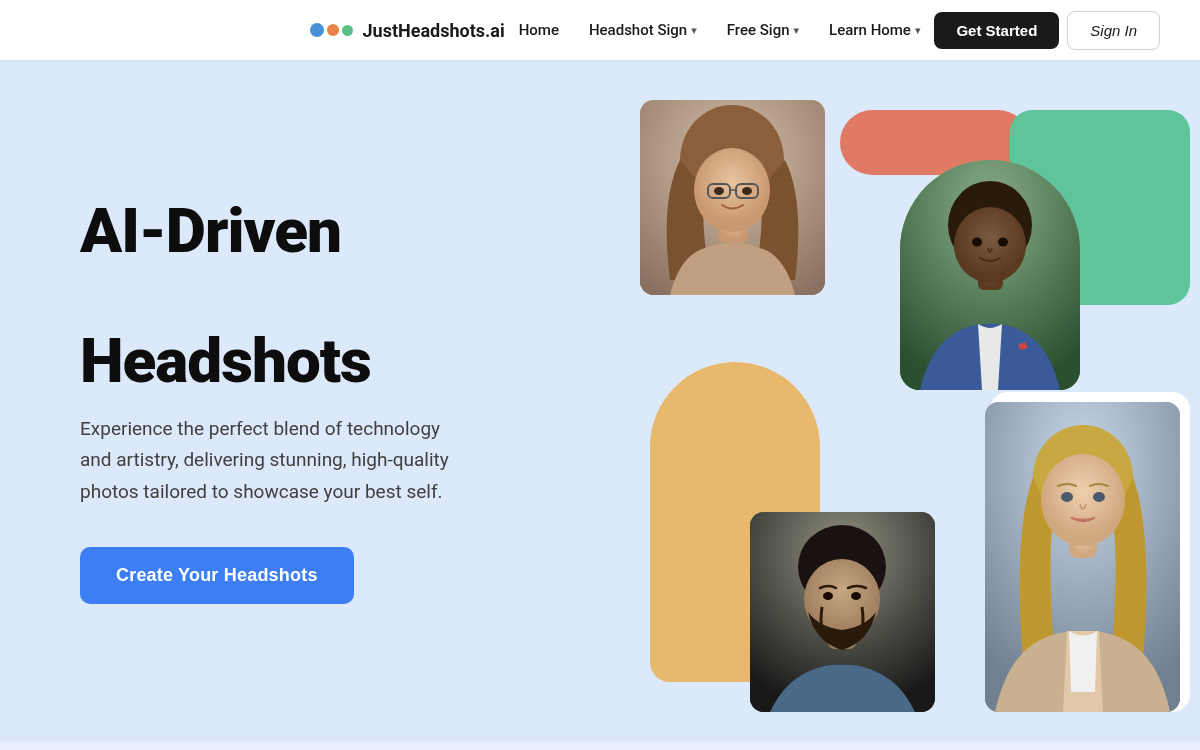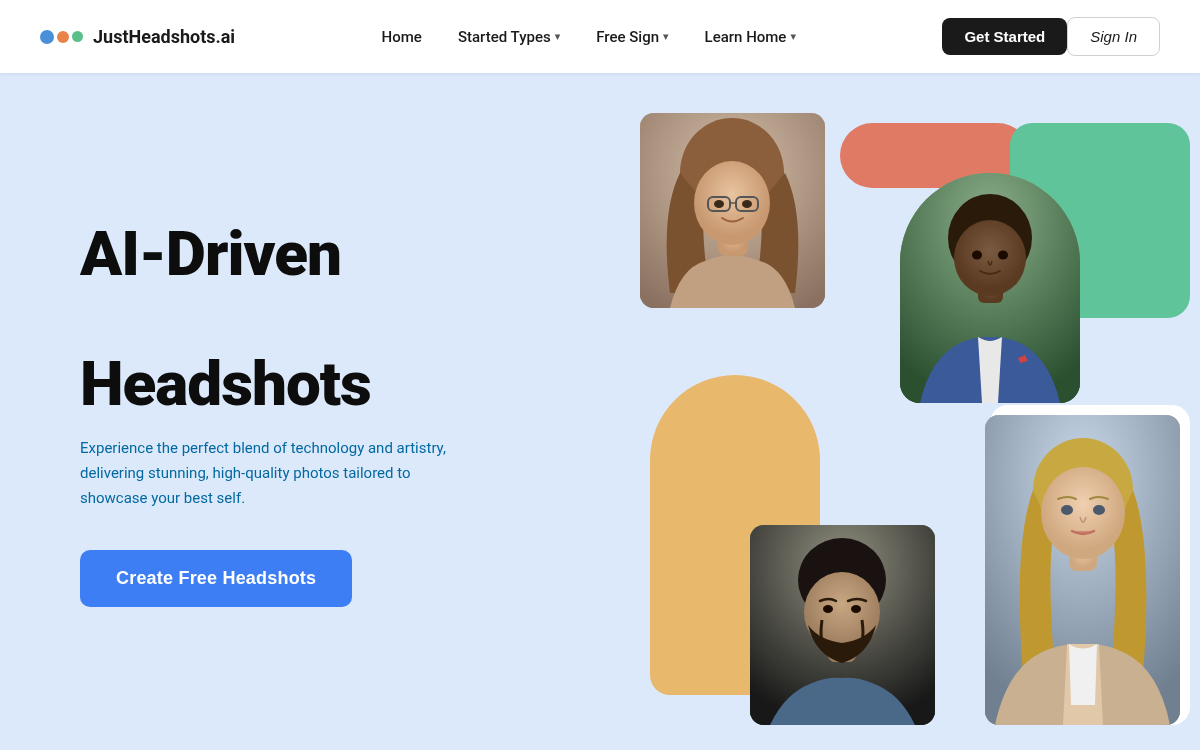--- a/index.html
+++ b/index.html
@@ -9,24 +9,24 @@
       background: #e8f0fe;
       width: 1200px;
       height: 750px;
       overflow: hidden;
     }
 
     
     .navbar {
       display: flex;
       align-items: center;
-      justify-content: space-between;
+      justify-content: flex-end;
       background: #ffffff;
       padding: 5px 40px;
-      height: 73px;
+      height: 60px;
       box-shadow: 0 1px 3px rgba(0,0,0,0.08);
       position: relative;
       z-index: 10;
     }
 
     .logo-area {
       display: flex;
       align-items: center;
       gap: 10px;
     }
@@ -49,21 +49,21 @@
 
     .logo-text {
       font-size: 18px;
       font-weight: 700;
       color: #1a1a1a;
     }
 
     .nav-links {
       display: flex;
       align-items: center;
-      gap: 8px;
+      gap: 2px;
     }
 
     .nav-link {
       display: flex;
       align-items: center;
       gap: 4px;
       padding: 8px 14px;
       font-size: 15px;
       color: #1a1a1a;
       font-weight: 500;
@@ -73,20 +73,21 @@
     }
 
     .chevron {
       font-size: 11px;
       color: #555;
     }
 
     .nav-actions {
       display: flex;
       align-items: center;
+      gap: 8px;
     }
 
     .btn-get-started {
       background: #1a1a1a;
       color: #ffffff;
       border: none;
       padding: 10px 22px;
       border-radius: 8px;
       font-size: 15px;
       font-weight: 600;
@@ -124,22 +125,22 @@
     .hero-title {
       font-size: 62px;
       font-weight: 900;
       color: #0d0d0d;
       line-height: 1.05;
       margin-bottom: 20px;
       letter-spacing: -1px;
     }
 
     .hero-subtitle {
-      font-size: 15px;
-      color: #0369a1;
+      font-size: 19px;
+      color: #404040;
       line-height: 1.65;
       max-width: 370px;
       margin-bottom: 40px;
     }
 
     .btn-cta {
       background: #3d7ef5;
       color: #ffffff;
       border: none;
       padding: 18px 36px;
@@ -299,21 +300,21 @@
       <div class="logo-dot green"></div>
     </div>
     <span class="logo-text">JustHeadshots.ai</span>
   </div>
 
   <div class="nav-links">
     <a class="nav-link">
       <span>Home</span>
     </a>
     <a class="nav-link">
-      <span>Started Types</span>
+      <span>Headshot Sign</span>
       <span class="chevron">▾</span>
     </a>
     <a class="nav-link">
       <span>Free Sign</span>
       <span class="chevron">▾</span>
     </a>
     <a class="nav-link">
       <span>Learn Home</span>
       <span class="chevron">▾</span>
     </a>
@@ -326,21 +327,21 @@
 </nav>
 
 <section class="hero">
   <div class="hero-left">
     <h1 class="hero-title">
       <span>AI-Driven</span><br>
       <br>
       <span>Headshots</span>
     </h1>
     <p class="hero-subtitle">Experience the perfect blend of technology and artistry, delivering stunning, high-quality photos tailored to showcase your best self.</p>
-    <button class="btn-cta">Create Free Headshots</button>
+    <button class="btn-cta">Create Your Headshots</button>
   </div>
 
   <div class="hero-right">
     <div class="collage">
 
       <div class="shape-salmon"></div>
       <div class="shape-green-rect"></div>
       <div class="shape-gold-arch"></div>
       <div class="shape-white-card"></div>
 

